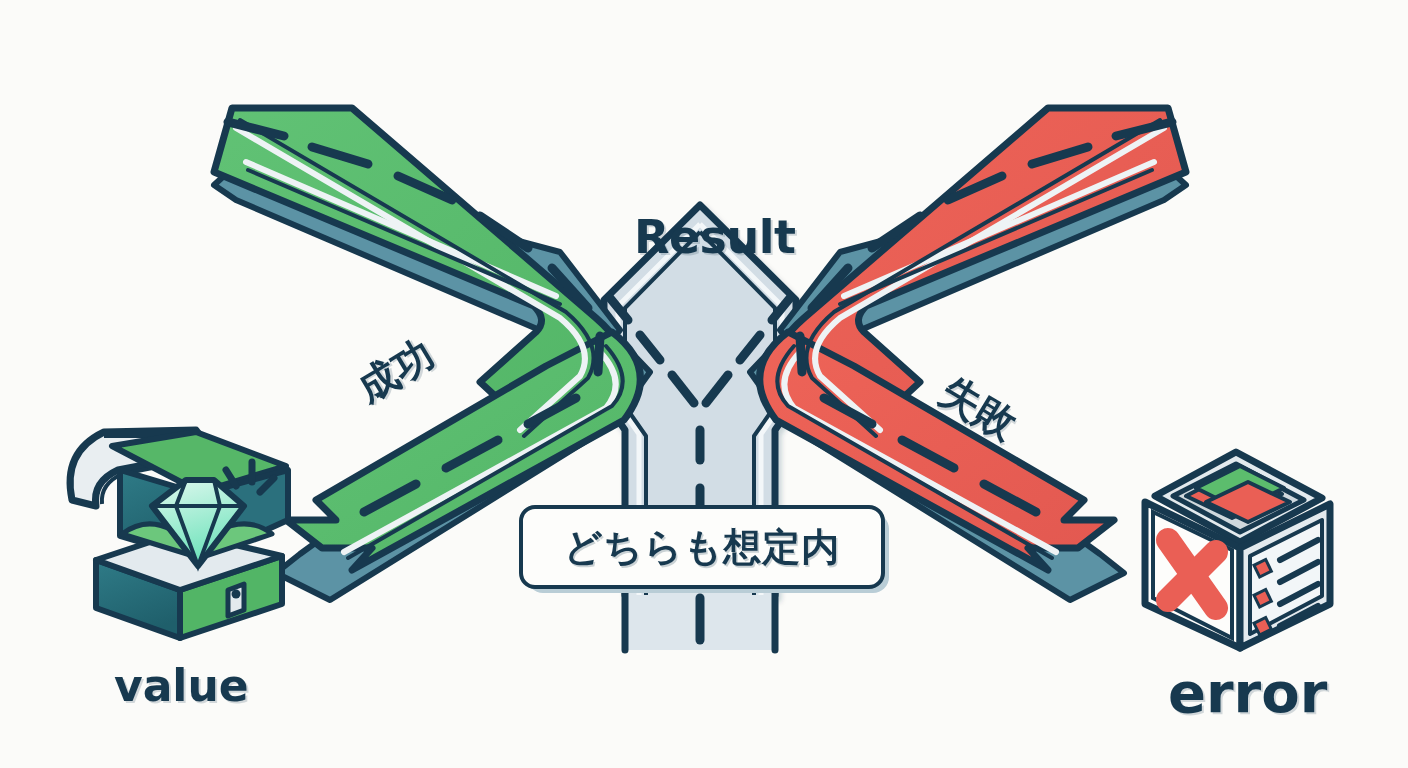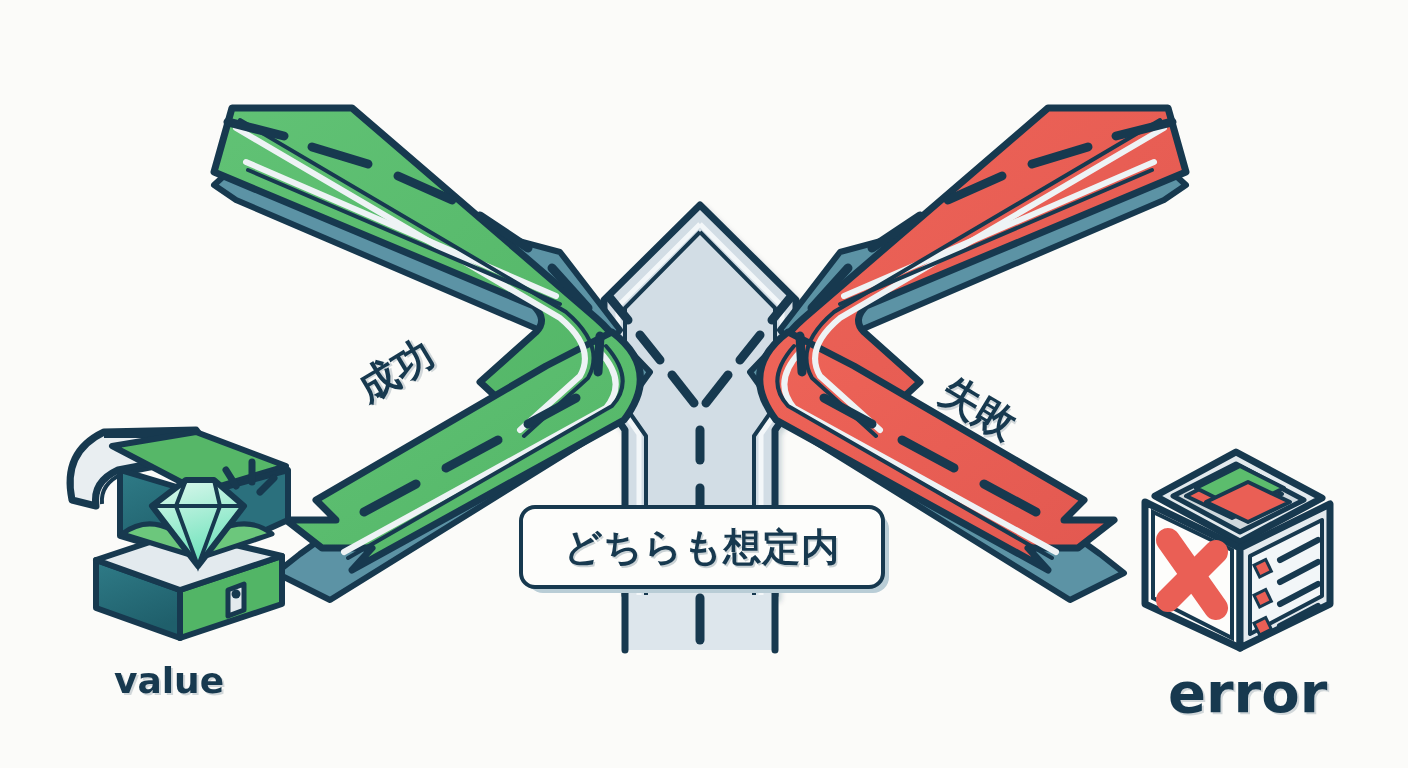--- a/index.html
+++ b/index.html
@@ -33,21 +33,21 @@
   }
   #title-result {
     left: 634px;
     top: 210px;
     font-size: 46px;
     letter-spacing: -0.5px;
   }
   #label-value {
     left: 114px;
     top: 660px;
-    font-size: 36px;
+    font-size: 44px;
   }
   #label-error {
     left: 1168px;
     top: 660px;
     font-size: 56px;
   }
   #label-success {
     left: 347px;
     top: 368px;
     font-size: 40px;
@@ -335,20 +335,21 @@
         <g stroke="#17394f" stroke-width="6" stroke-linecap="round">
           <line x1="1280" y1="560" x2="1318" y2="540"></line>
           <line x1="1280" y1="582" x2="1318" y2="562"></line>
           <line x1="1280" y1="604" x2="1318" y2="584"></line>
           <line x1="1280" y1="626" x2="1318" y2="606"></line>
         </g>
       </g>
     </g>
   </svg>
 
+  <div class="lbl" id="title-result">Result</div>
 
   <div class="lbl" id="label-success">成功</div>
 
   <div class="lbl" id="label-failure">失敗</div>
 
   <div class="lbl" id="label-value">value</div>
 
   <div class="lbl" id="label-error">error</div>
 
   <div id="callout">

